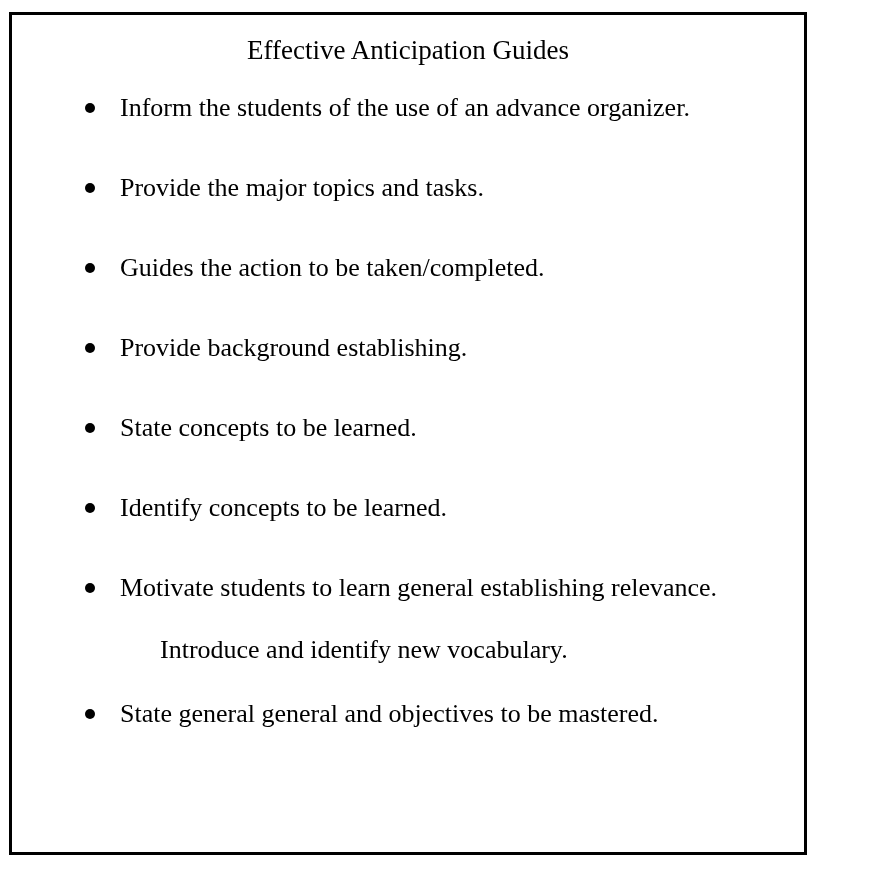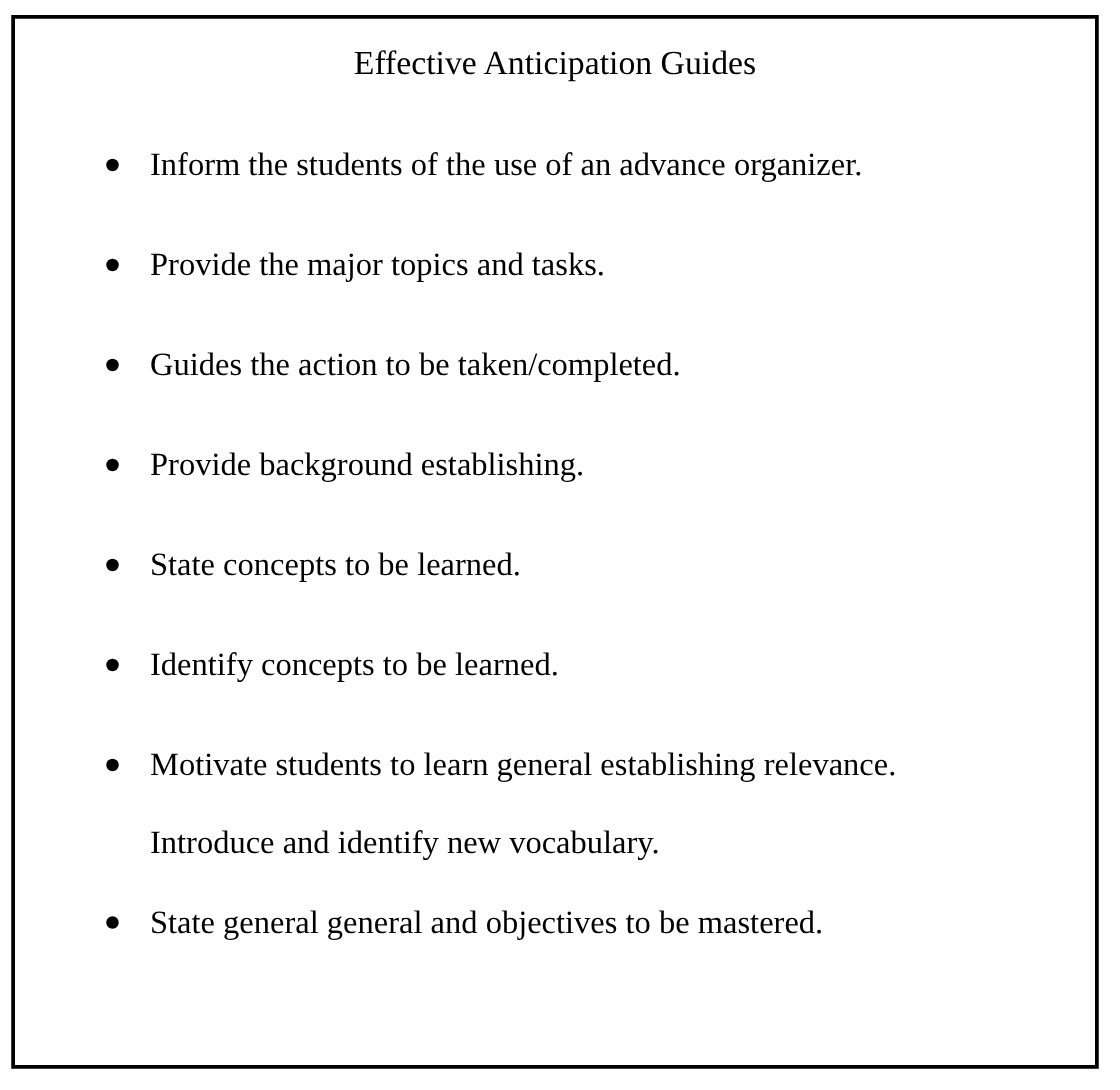--- a/index.html
+++ b/index.html
@@ -12,36 +12,36 @@
     background: #ffffff;
     font-family: "Liberation Serif", "DejaVu Serif", serif;
     color: #000000;
     position: relative;
     overflow: hidden;
   }
   .doc-box {
     position: absolute;
     left: 9px;
     top: 12px;
-    width: 870px;
+    width: 798px;
     height: 843px;
     border: 3px solid #000000;
     background: #ffffff;
     box-sizing: border-box;
   }
   .doc-title {
     text-align: center;
     font-size: 27px;
     line-height: 32px;
     padding-top: 19px;
     margin: 0;
     font-weight: normal;
   }
   .list {
-    margin-top: 50px;
+    margin-top: 26px;
   }
   .item {
     display: flex;
     align-items: flex-start;
     font-size: 26px;
     line-height: 32px;
     margin-bottom: 48px;
   }
   .bullet-cell {
     width: 108px;
@@ -57,20 +57,21 @@
     border-radius: 50%;
     background: #000000;
     margin-top: 11px;
   }
   .item-text {
     white-space: nowrap;
   }
   .item.continuation {
     margin-top: -18px; 
     margin-bottom: 32px;
+    padding-left: 40px;
   }
 </style>
 </head>
 <body>
 
 <div class="doc-box">
   <h1 class="doc-title">Effective Anticipation Guides</h1>
 
   <div class="list">
 

